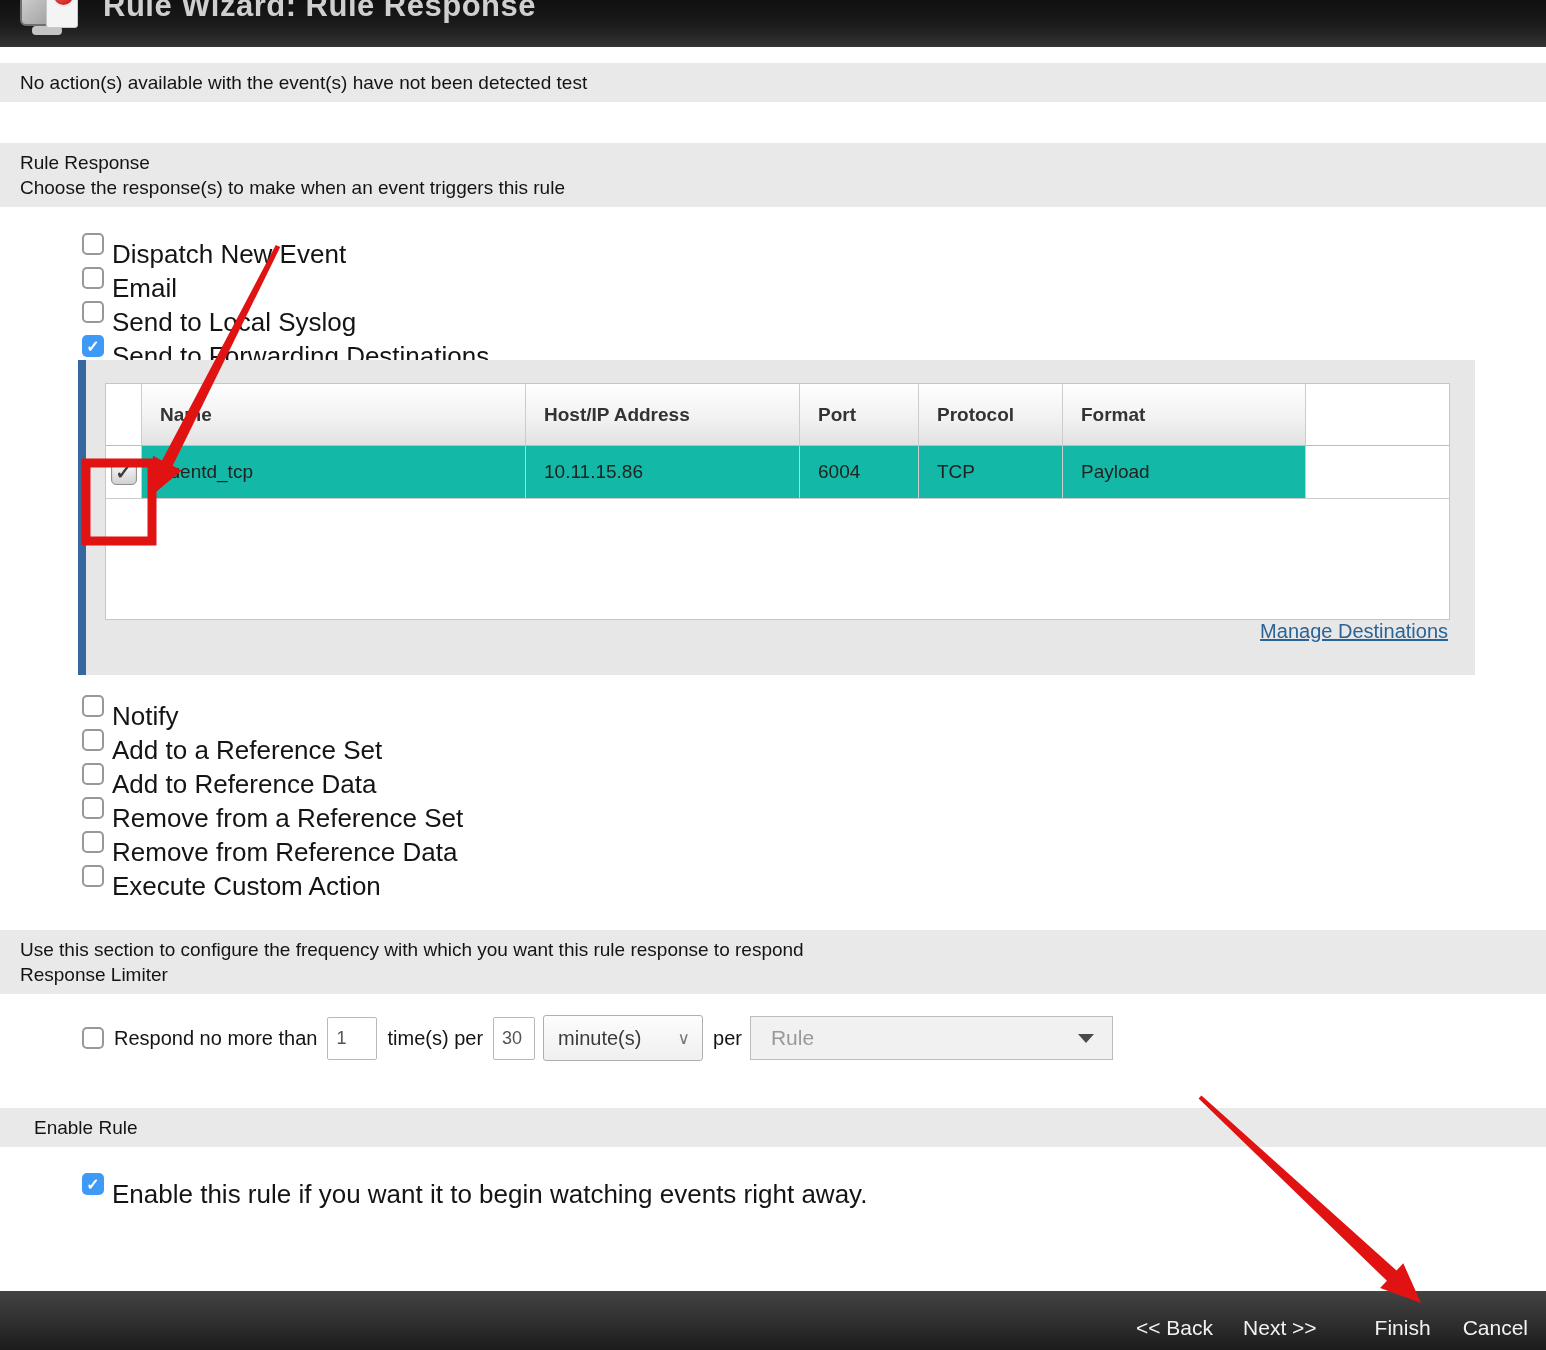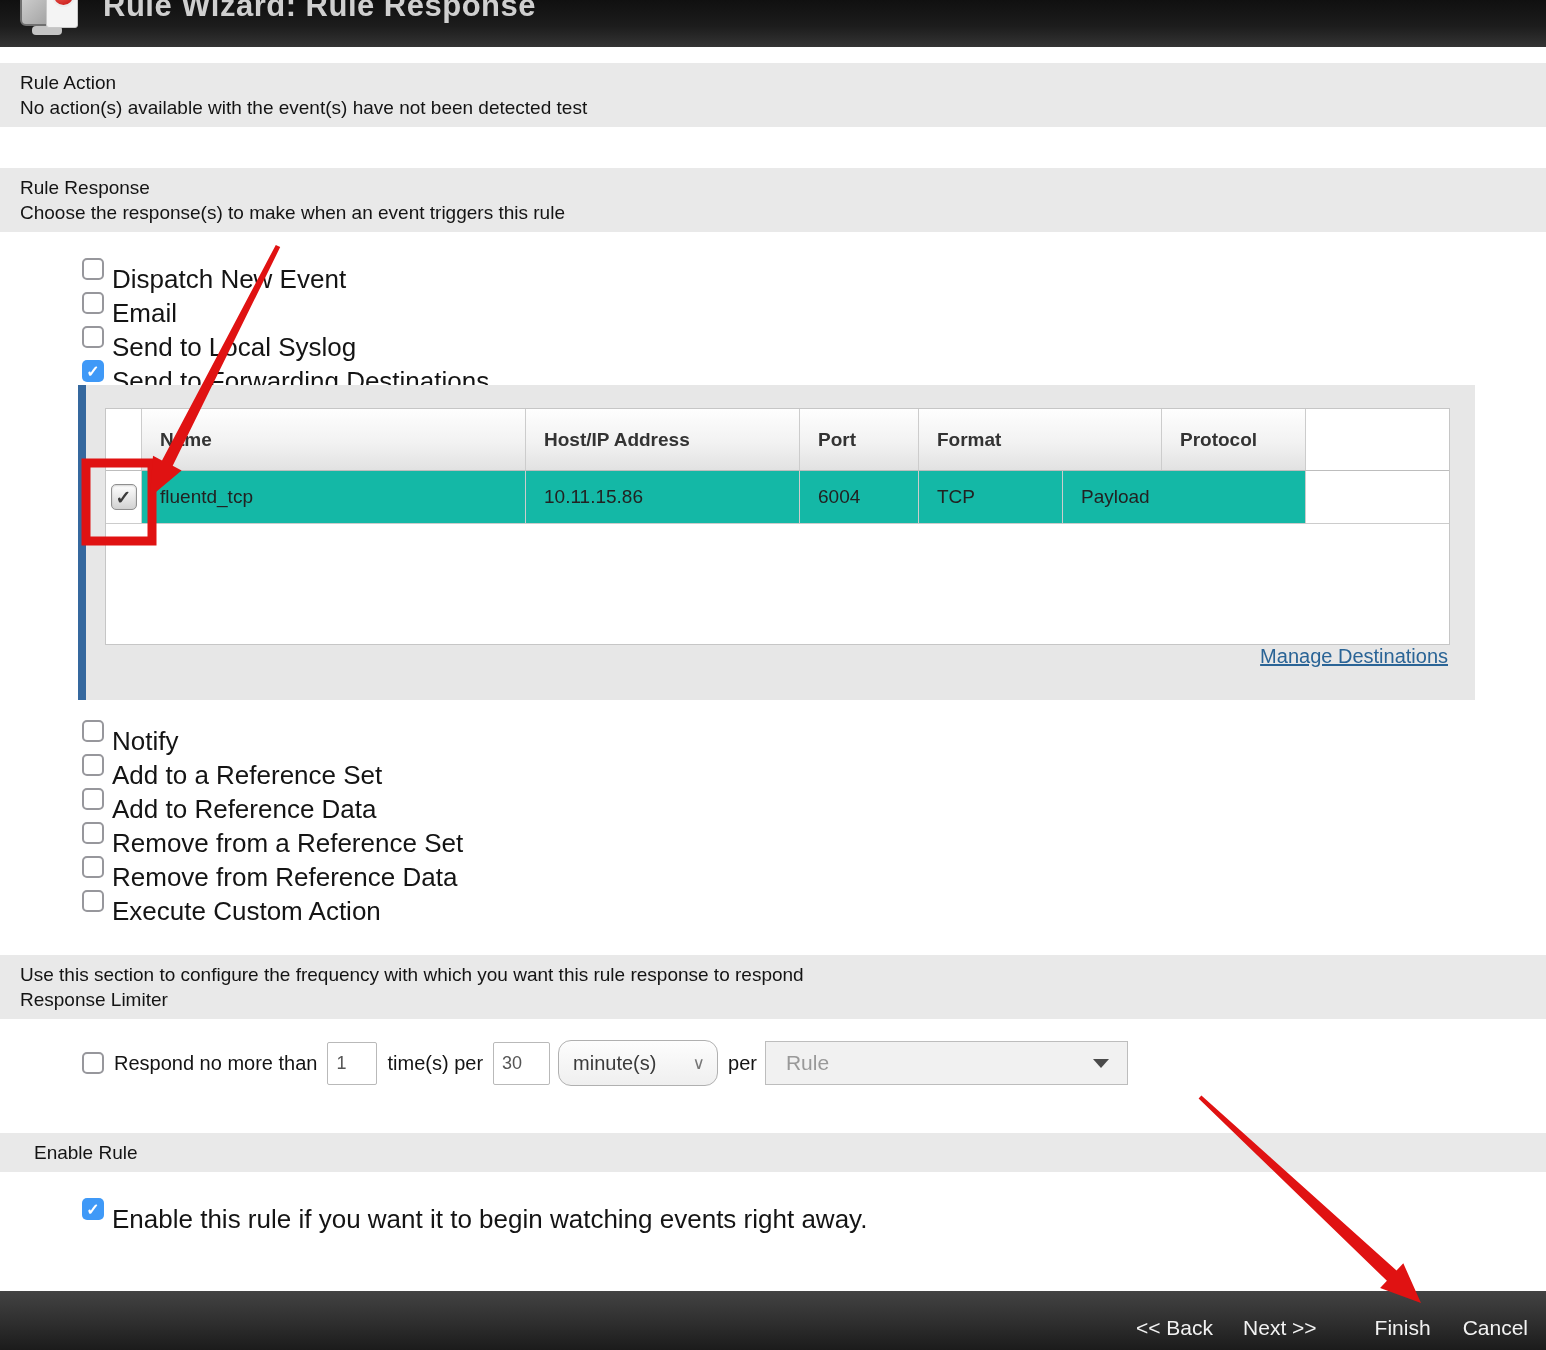--- a/index.html
+++ b/index.html
@@ -63,23 +63,23 @@
                 display:flex;align-items:center;justify-content:center;
                 color:#3a3a3a;font-size:19px;font-weight:bold;}
   .manage-link{position:absolute;right:27px;top:260px;font-size:20px;color:#2a6496;text-decoration:underline;}
 
   
   .limiter-row{display:flex;align-items:center;margin:21px 0 0 82px;font-size:20px;color:#141414;}
   .limiter-row .lbl{margin-left:10px;white-space:nowrap;}
   .txt-input{box-sizing:border-box;border:1px solid #b9b9b9;border-radius:2px;background:#fff;
              font-family:"Liberation Sans",sans-serif;font-size:18px;color:#555;padding:0 4px 0 8px;}
   .in-times{width:50px;height:43px;margin-left:10px;}
-  .in-per{width:57px;height:43px;margin-left:10px;}
+  .in-per{width:42px;height:43px;margin-left:10px;}
   .select-box{box-sizing:border-box;width:160px;height:46px;margin-left:8px;border:1px solid #b0b0b0;
-              border-radius:13px;background:linear-gradient(180deg,#fdfdfd,#efefef);
+              border-radius:3px;background:linear-gradient(180deg,#fdfdfd,#efefef);
               display:flex;align-items:center;justify-content:space-between;
               padding:0 12px 0 14px;font-size:20px;color:#3a3a3a;}
   .chev{color:#777;font-size:17px;}
   .rule-dropdown{box-sizing:border-box;width:363px;height:44px;margin-left:8px;border:1px solid #bdbdbd;
                  background:#f1f1f1;display:flex;align-items:center;justify-content:space-between;
                  padding:0 18px 0 20px;font-size:21px;color:#999;}
   .tri-down{width:0;height:0;border-left:8px solid transparent;border-right:8px solid transparent;
             border-top:9px solid #4a4a4a;}
 
   
@@ -109,21 +109,20 @@
     <div class="wizard-icon">
       <div class="monitor"></div>
       <div class="monitor-base"></div>
       <div class="doc"></div>
       <div class="badge"></div>
     </div>
     <h1 class="topbar-title">Rule Wizard: Rule Response</h1>
   </div>
 
   <div class="section-bar bar-rule-action">
-    <div>Rule Action</div>
     <div>No action(s) available with the event(s) have not been detected test</div>
   </div>
 
   <div class="section-bar bar-rule-response">
     <div>Rule Response</div>
     <div>Choose the response(s) to make when an event triggers this rule</div>
   </div>
 
   <div class="options">
     <div class="opt-row">
@@ -147,22 +146,22 @@
   </div>
 
   <div class="fw-panel">
     <div class="fw-stripe"></div>
     <div class="fw-table">
       <div class="fw-head">
         <div class="cell head chk w-chk"></div>
         <div class="cell head w-name">Name</div>
         <div class="cell head w-host">Host/IP Address</div>
         <div class="cell head w-port">Port</div>
+        <div class="cell head w-proto">Protocol</div>
         <div class="cell head w-fmt">Format</div>
-        <div class="cell head w-proto">Protocol</div>
         <div class="cell head last w-rest"></div>
       </div>
       <div class="fw-row">
         <div class="cell chk w-chk">
           <span class="row-checkbox">
             <span>✓</span>
           </span>
         </div>
         <div class="cell body w-name">fluentd_tcp</div>
         <div class="cell body w-host">10.11.15.86</div>

